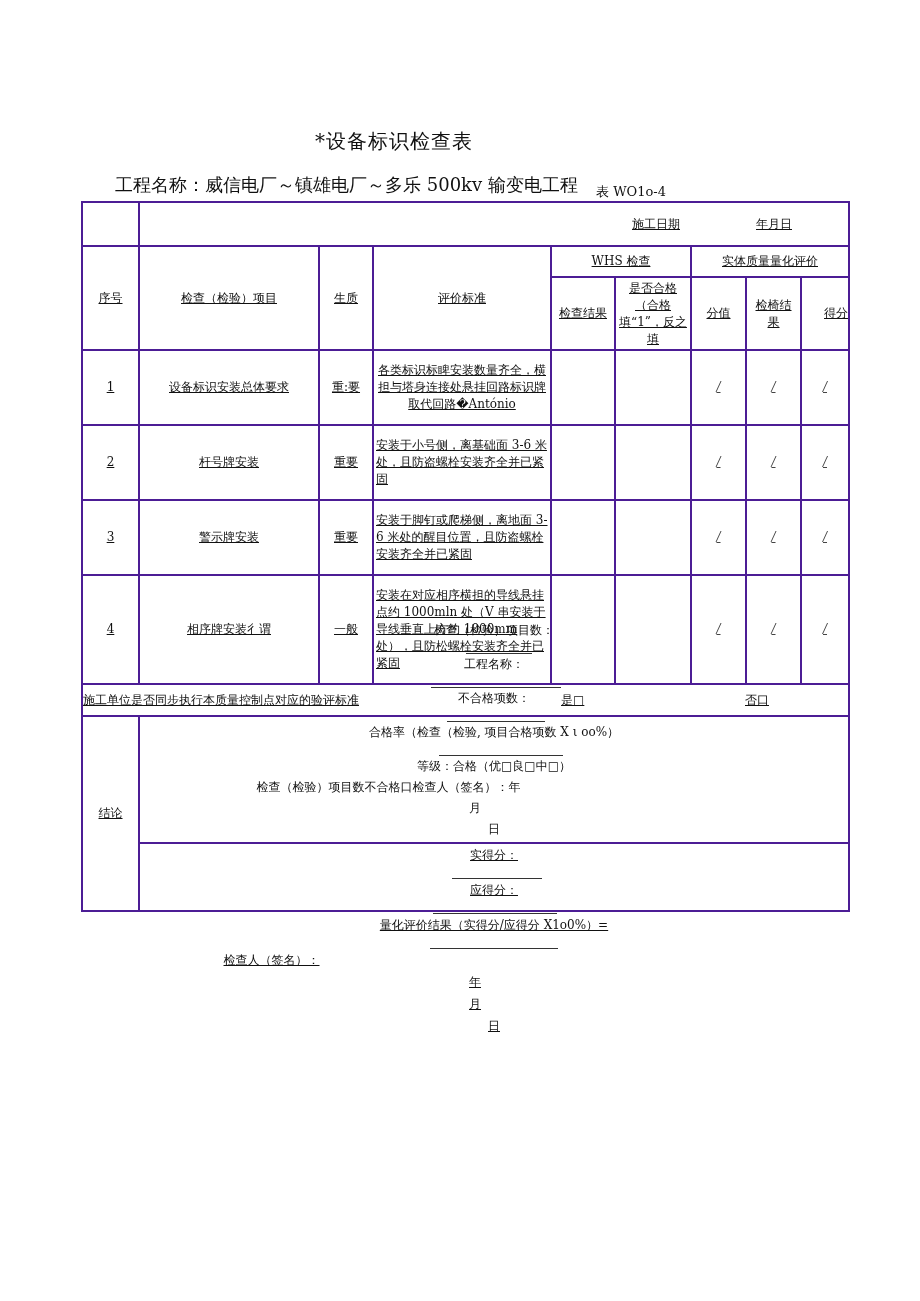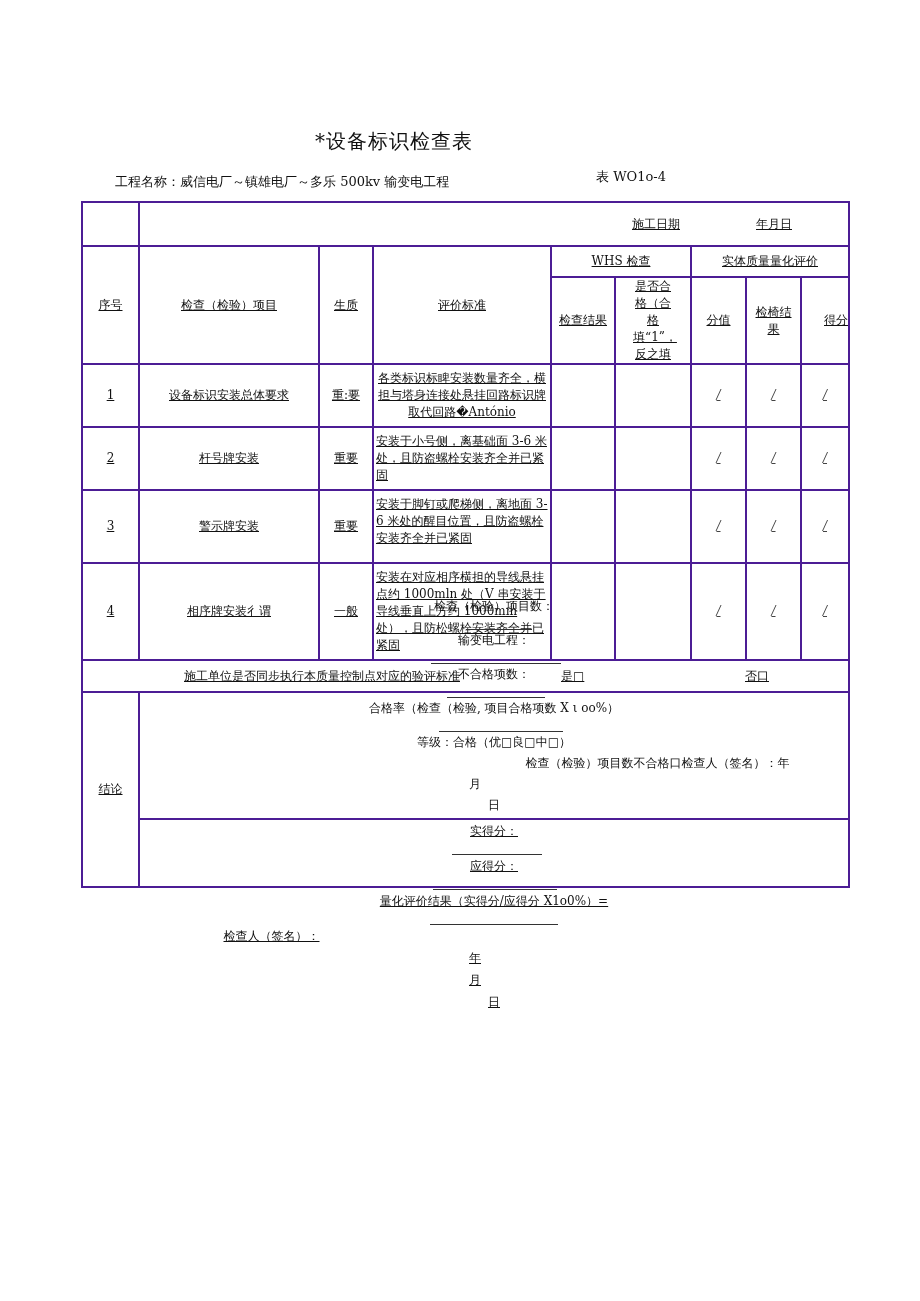--- a/index.html
+++ b/index.html
@@ -1,31 +1,31 @@
 <!DOCTYPE html>
 <html><head>
 <meta charset="utf-8">
 <style>
   html, body { margin: 0; padding: 0; background: #ffffff; }
   body { width: 920px; height: 1301px; position: relative; font-family: "DejaVu Serif", "Liberation Serif", serif; color: #111; overflow: hidden; }
   .title { position: absolute; top: 128px; left: 0; width: 788px; text-align: center; font-size: 20px; letter-spacing: 1px; }
-  .subhead { position: absolute; top: 173px; left: 115px; font-size: 13px; }
-  .formno { position: absolute; top: 168px; left: 596px; font-size: 13px; }
+  .subhead { position: absolute; top: 173px; left: 115px; font-size: 18px; }
+  .formno { position: absolute; top: 183px; left: 596px; font-size: 13px; }
   .sheet { position: absolute; left: 81px; top: 201px; width: 767px; }
   table.grid { border-collapse: collapse; width: 767px; table-layout: fixed; font-size: 12px; }
   table.grid td { border: 2px solid #4c1d95; padding: 0; text-align: center; vertical-align: middle; line-height: 17px; text-decoration: underline; }
   .left { text-align: left !important; }
-  .crit { text-align: left !important; padding: 5px 2px !important; line-height: 17px; }
+  .crit { text-align: left !important; padding: 11px 2px !important; line-height: 17px; }
   .crit.c { text-align: center !important; }
   .slash { color: #444; font-style: italic; }
   .date-row td { height: 42px; }
   .date-wrap { display: flex; justify-content: flex-end; padding-right: 56px; gap: 76px; font-size: 12px; }
   .sync-row td { height: 30px; }
   .sync-wrap { display: flex; align-items: center; font-size: 12px; }
-  .sync-wrap .q { width: 478px; text-align: center; }
+  .sync-wrap .q { width: 478px; text-align: left; }
   .sync-wrap .yes { width: 184px; text-align: left; }
   .concl-top { height: 125px; position: relative; }
   .concl-lines { position: absolute; left: 0; bottom: 2px; right: 0; font-size: 12px; line-height: 21px; text-align: left; }
   .uline { display: inline-block; border-bottom: 1px solid #333; height: 12px; vertical-align: baseline; }
   .score-box { height: 66px; position: relative; text-align: left; font-size: 12px; line-height: 22px; }
   .flexrow { display: flex; align-items: center; white-space: nowrap; flex-direction: column; }
 </style>
 </head>
 <body>
 
@@ -61,21 +61,21 @@
   <tr style="height:31px">
     <td rowspan="2">序号</td>
     <td rowspan="2">检查（检验）项目</td>
     <td rowspan="2">生质</td>
     <td rowspan="2">评价标准</td>
     <td colspan="2">WHS 检查</td>
     <td colspan="3">实体质量量化评价</td>
   </tr>
   <tr style="height:73px">
     <td>检查结果</td>
-    <td style="padding:0 17px;">是否合格（合格填“1”，反之填</td>
+    <td style="padding:0 3px;">是否合格（合格填“1”，反之填</td>
     <td>分值</td>
     <td style="padding:0 6px;">检椅结果</td>
     <td style="text-align:right;margin-left:28px;">得分</td>
   </tr>
 
   <tr style="height:55px">
     <td>1</td>
     <td>设备标识安装总体要求</td>
     <td>重:要</td>
     <td class="crit c">各类标识标睥安装数量齐全，横担与塔身连接处悬挂回路标识牌取代回路�António</td>
@@ -130,32 +130,32 @@
   </tr>
 
   <tr>
     <td rowspan="2">结论</td>
     <td colspan="8" class="left" style="border-bottom:1px solid #333;">
       <div class="concl-top">
         <div class="concl-lines">
           <div class="flexrow">
             <span>检查（检验）项目数：</span>
             <span class="uline" style="width:66px;margin-left:10px;"></span>
-            <span>输变电工程：</span>
+            <span>工程名称：</span>
             <span class="uline" style="width:130px;margin-left:4px;"></span>
             <span>不合格项数：</span>
             <span class="uline" style="width:98px;margin-left:4px;"></span>
           </div>
           <div class="flexrow">
             <span>合格率（检查（检验, 项目合格项数 X ι oo%）</span>
             <span class="uline" style="width:124px;margin-left:14px;"></span>
             <span>等级：合格（优□良□中□）</span>
           </div>
           <div class="flexrow">
-            <span style="margin-left:58px;width:533px;display:inline-block;text-align:right;">检查（检验）项目数不合格口检查人（签名）：年</span>
+            <span style="margin-left:58px;width:533px;display:inline-block;">检查（检验）项目数不合格口检查人（签名）：年</span>
             <span style="width:50px;display:inline-block;">月</span>
             <span>日</span>
           </div>
         </div>
       </div>
     </td>
   </tr>
   <tr>
     <td colspan="8" class="left">
       <div class="score-box">

